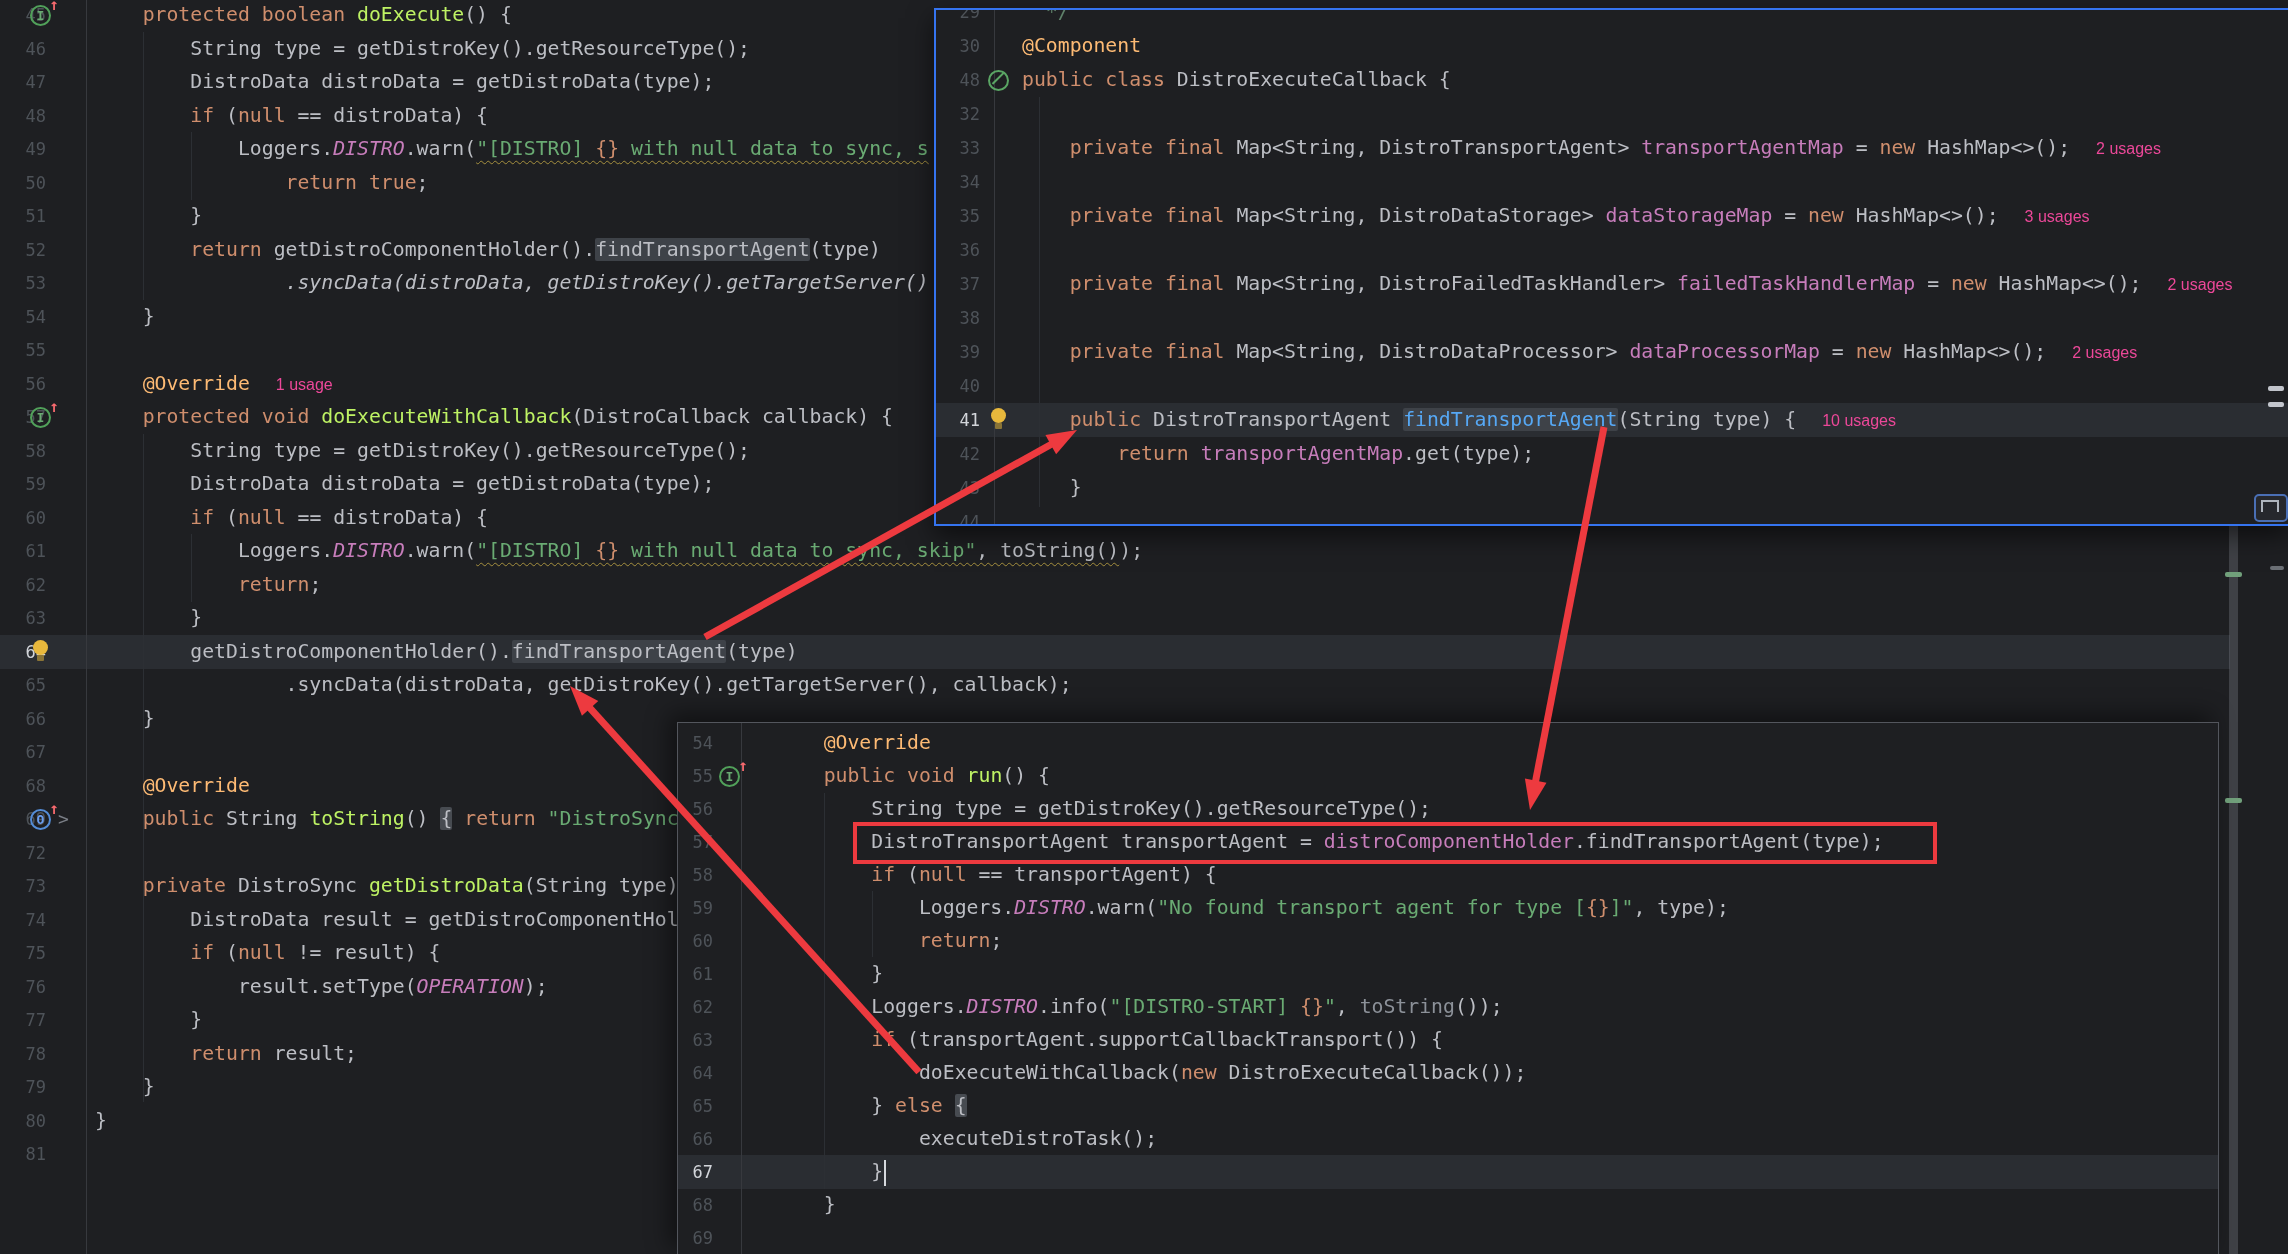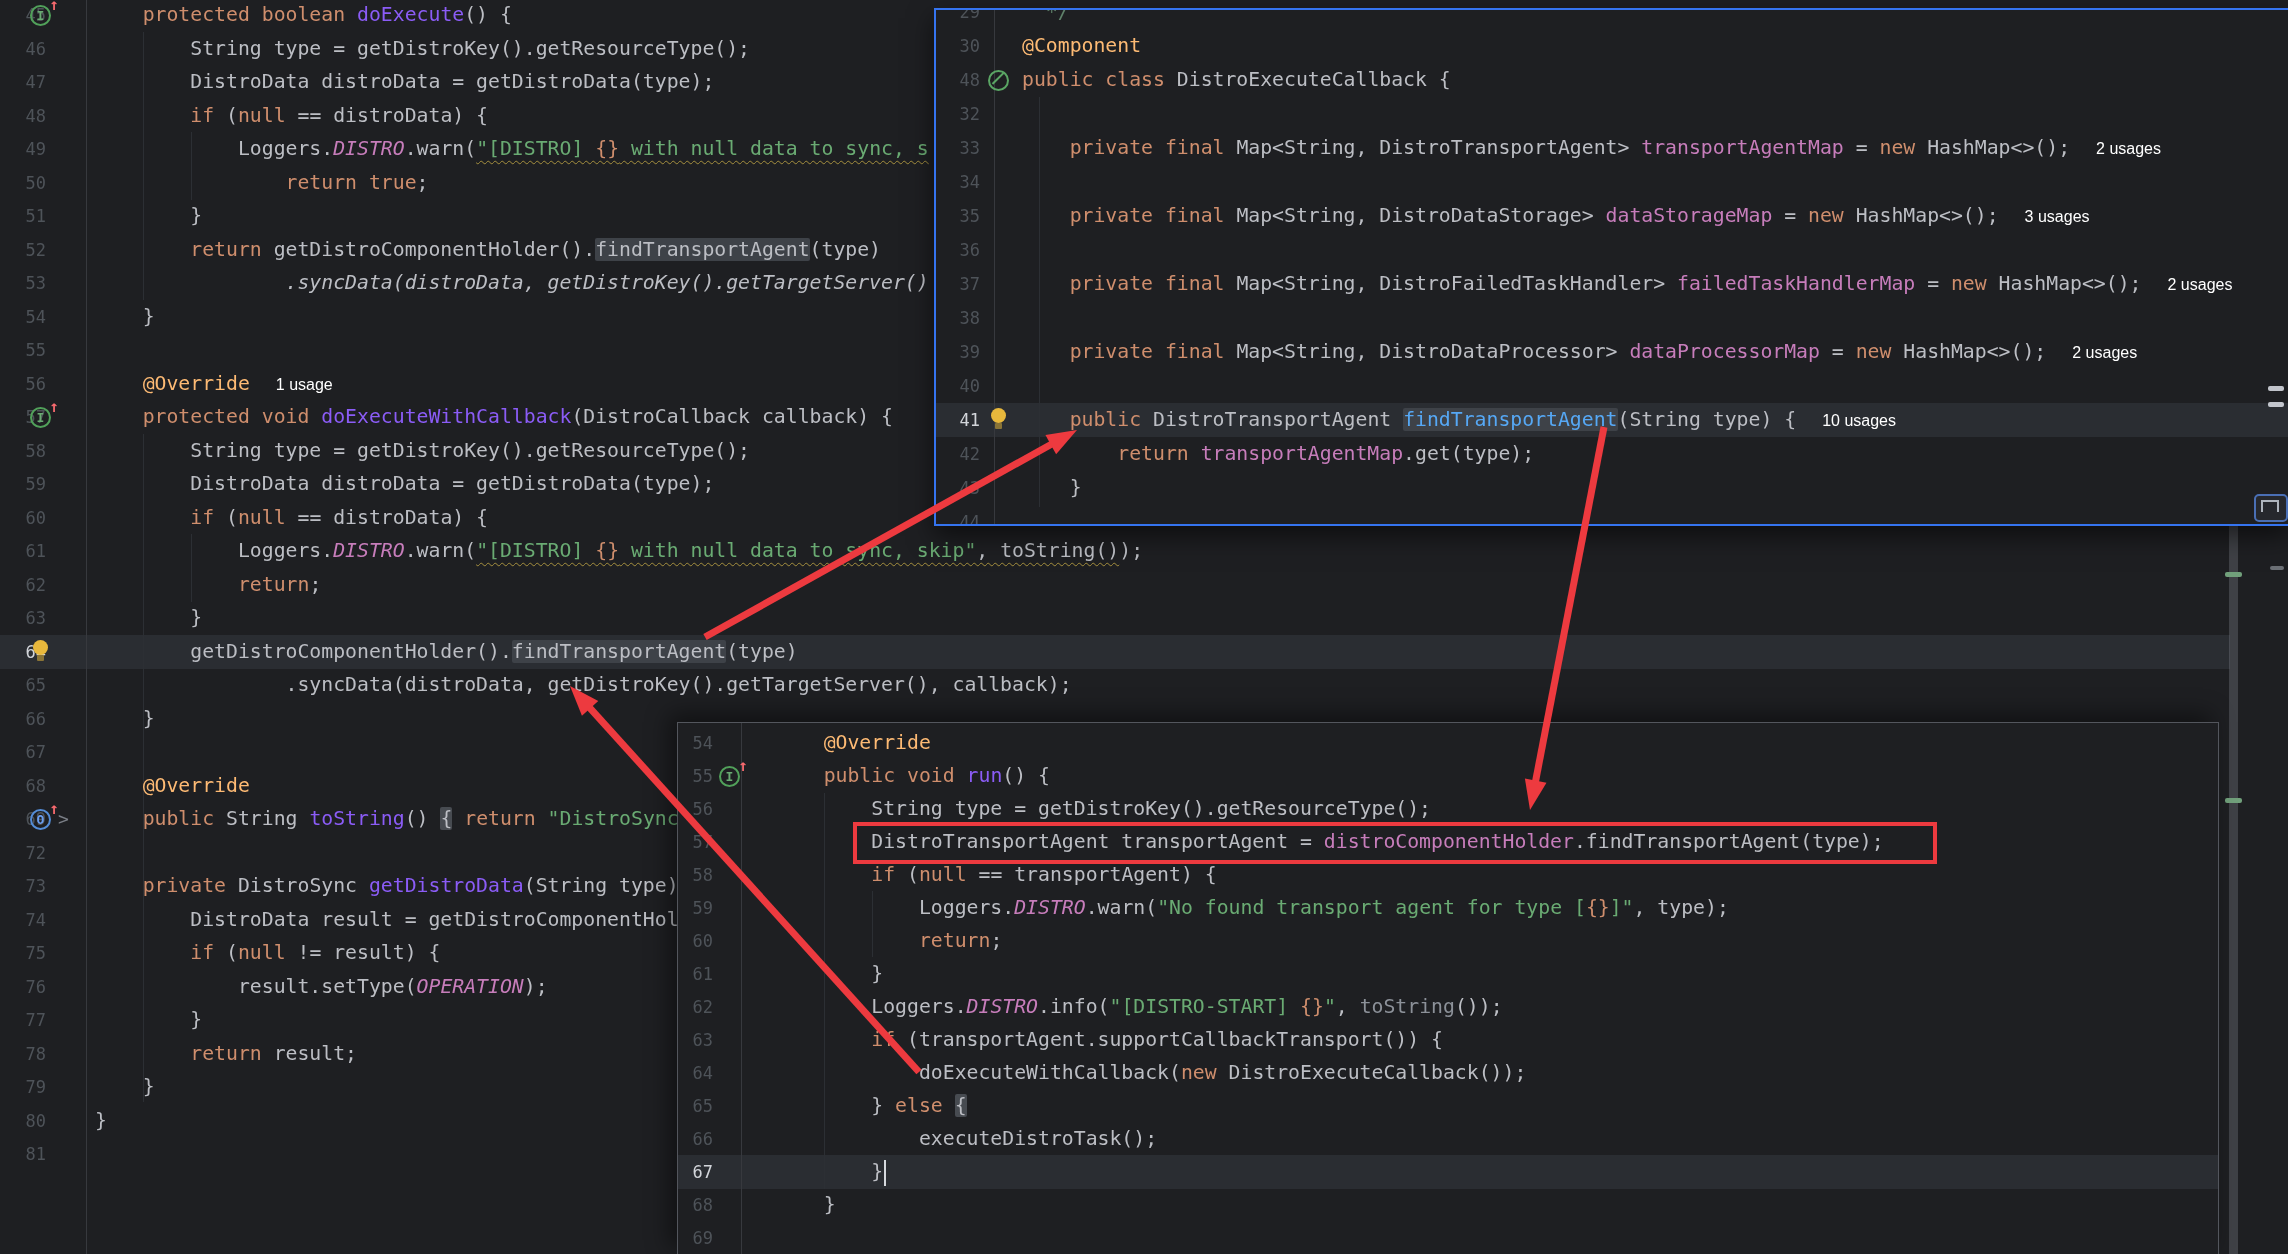--- a/index.html
+++ b/index.html
@@ -7,34 +7,34 @@
           font-family:"DejaVu Sans Mono",monospace;}
   .editor{position:absolute;background:#1e1f22;overflow:hidden;}
   .popup-blue{border:2px solid #3574f0;border-right:none;box-shadow:0 10px 24px rgba(0,0,0,.55);}
   .popup-gray{border:1px solid #53565d;box-shadow:-8px -8px 22px rgba(0,0,0,.45);}
   .lnum{position:absolute;color:#4e5359;font-size:17px;line-height:34px;text-align:right;
         white-space:pre;}
   .lnum.active{color:#d2d5da;}
   .codeline{position:absolute;font-size:19.8px;line-height:34px;white-space:pre;}
   .seg-d{color:#bcbec4;}
   .seg-k{color:#cf8e6d;}
-  .seg-m{color:#8b5cf6;margin-top:18px;}
+  .seg-m{color:#bef264;margin-top:18px;}
   .seg-f{color:#c77dbb;}
   .seg-i{color:#c77dbb;font-style:italic;}
   .seg-s{color:#6aab73;}
   .seg-t{color:#cf8e6d;}
   .seg-a{color:#fdba74;}
   .seg-c{color:#5f826b;}
   .seg-g{color:#8c9199;}
   .seg-h{color:#bcbec4;background:#3e4248;border-radius:2px;}
   .seg-H{color:#56a8f5;background:#3e4248;border-radius:2px;}
   .seg-b{color:#bcbec4;background:#474b51;border-radius:2px;}
   .sq{text-decoration-line:underline;text-decoration-style:wavy;text-decoration-color:#a58f3e;
       text-decoration-thickness:1px;text-underline-offset:5px;}
-  .usage{color:#ffffff;font-size:16px;font-family:"Liberation Sans",sans-serif;margin-left:26px;text-align:right;}
+  .usage{color:#ec4899;font-size:16px;font-family:"Liberation Sans",sans-serif;margin-left:26px;text-align:right;}
   .caretband{position:absolute;background:#2a2d32;height:34px;}
   .sep{position:absolute;width:1px;background:#37393e;}
   .guide{position:absolute;width:1px;background:#2c2f34;}
   .gicon{position:absolute;width:26px;height:26px;}
   .ring{position:absolute;left:0;top:3px;width:17px;height:17px;border-radius:50%;
         border:2px solid;font-size:13px;line-height:17px;text-align:center;font-weight:bold;}
   .garrow{position:absolute;right:-3px;top:-5px;color:#fb6b70;font-size:16px;font-weight:bold;line-height:16px;}
   .slash{position:absolute;left:2px;top:10px;width:17px;height:2px;background:#5aa564;transform:rotate(-45deg);}
   .bulbglass{position:absolute;left:3px;top:1px;width:15px;height:15px;border-radius:50%;background:#e8b83c;}
   .bulbbase{position:absolute;left:7px;top:16px;width:7px;height:6px;background:#8a7436;border-radius:1px;}

